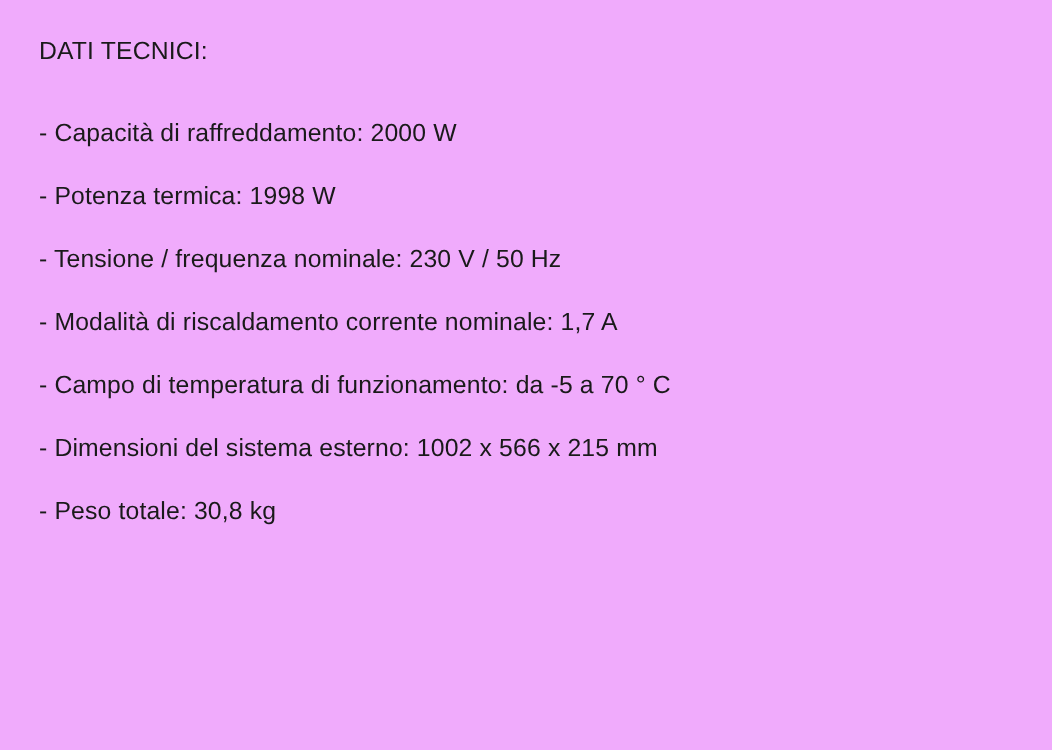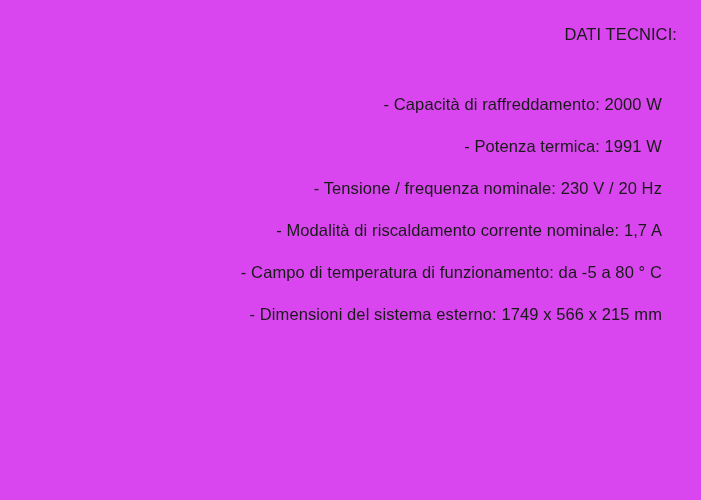--- a/index.html
+++ b/index.html
@@ -12,52 +12,52 @@
     background: #f5f5f5;
     font-family: "Liberation Sans", sans-serif;
     color: #1a1a1a;
     overflow: hidden;
   }
   .spec-sheet {
     box-sizing: border-box;
     width: 701px;
     height: 500px;
     padding: 26px 24px 0 26px;
-    background: #d946ef;
-    text-align: right;
+    background: #f0abfc;
   }
   .spec-title {
     font-size: 16.5px;
     line-height: 1;
     letter-spacing: 0.1px;
     margin: 0 0 0 0;
     padding: 0;
     font-weight: 400;
     color: #1a1a1a;
   }
   .spec-list {
     list-style: none;
-    margin: 15px;
+    margin: 0;
     padding: 0;
   }
   .spec-item {
     font-size: 16.5px;
     letter-spacing: 0.1px;
     color: #1a1a1a;
     white-space: nowrap;
   }
   .spec-title { height: 42px; }
   .spec-item { height: 42px; line-height: 42px; }
 </style>
 </head>
 <body>
 
 <div class="spec-sheet">
   <h1 class="spec-title">DATI TECNICI:</h1>
   <ul class="spec-list">
     <li class="spec-item">- Capacità di raffreddamento: 2000 W</li>
-    <li class="spec-item">- Potenza termica: 1991 W</li>
-    <li class="spec-item">- Tensione / frequenza nominale: 230 V / 20 Hz</li>
+    <li class="spec-item">- Potenza termica: 1998 W</li>
+    <li class="spec-item">- Tensione / frequenza nominale: 230 V / 50 Hz</li>
     <li class="spec-item">- Modalità di riscaldamento corrente nominale: 1,7 A</li>
-    <li class="spec-item">- Campo di temperatura di funzionamento: da -5 a 80 ° C</li>
-    <li class="spec-item">- Dimensioni del sistema esterno: 1749 x 566 x 215 mm</li>
+    <li class="spec-item">- Campo di temperatura di funzionamento: da -5 a 70 ° C</li>
+    <li class="spec-item">- Dimensioni del sistema esterno: 1002 x 566 x 215 mm</li>
+    <li class="spec-item">- Peso totale: 30,8 kg</li>
   </ul>
 </div>
 
 </body></html>

